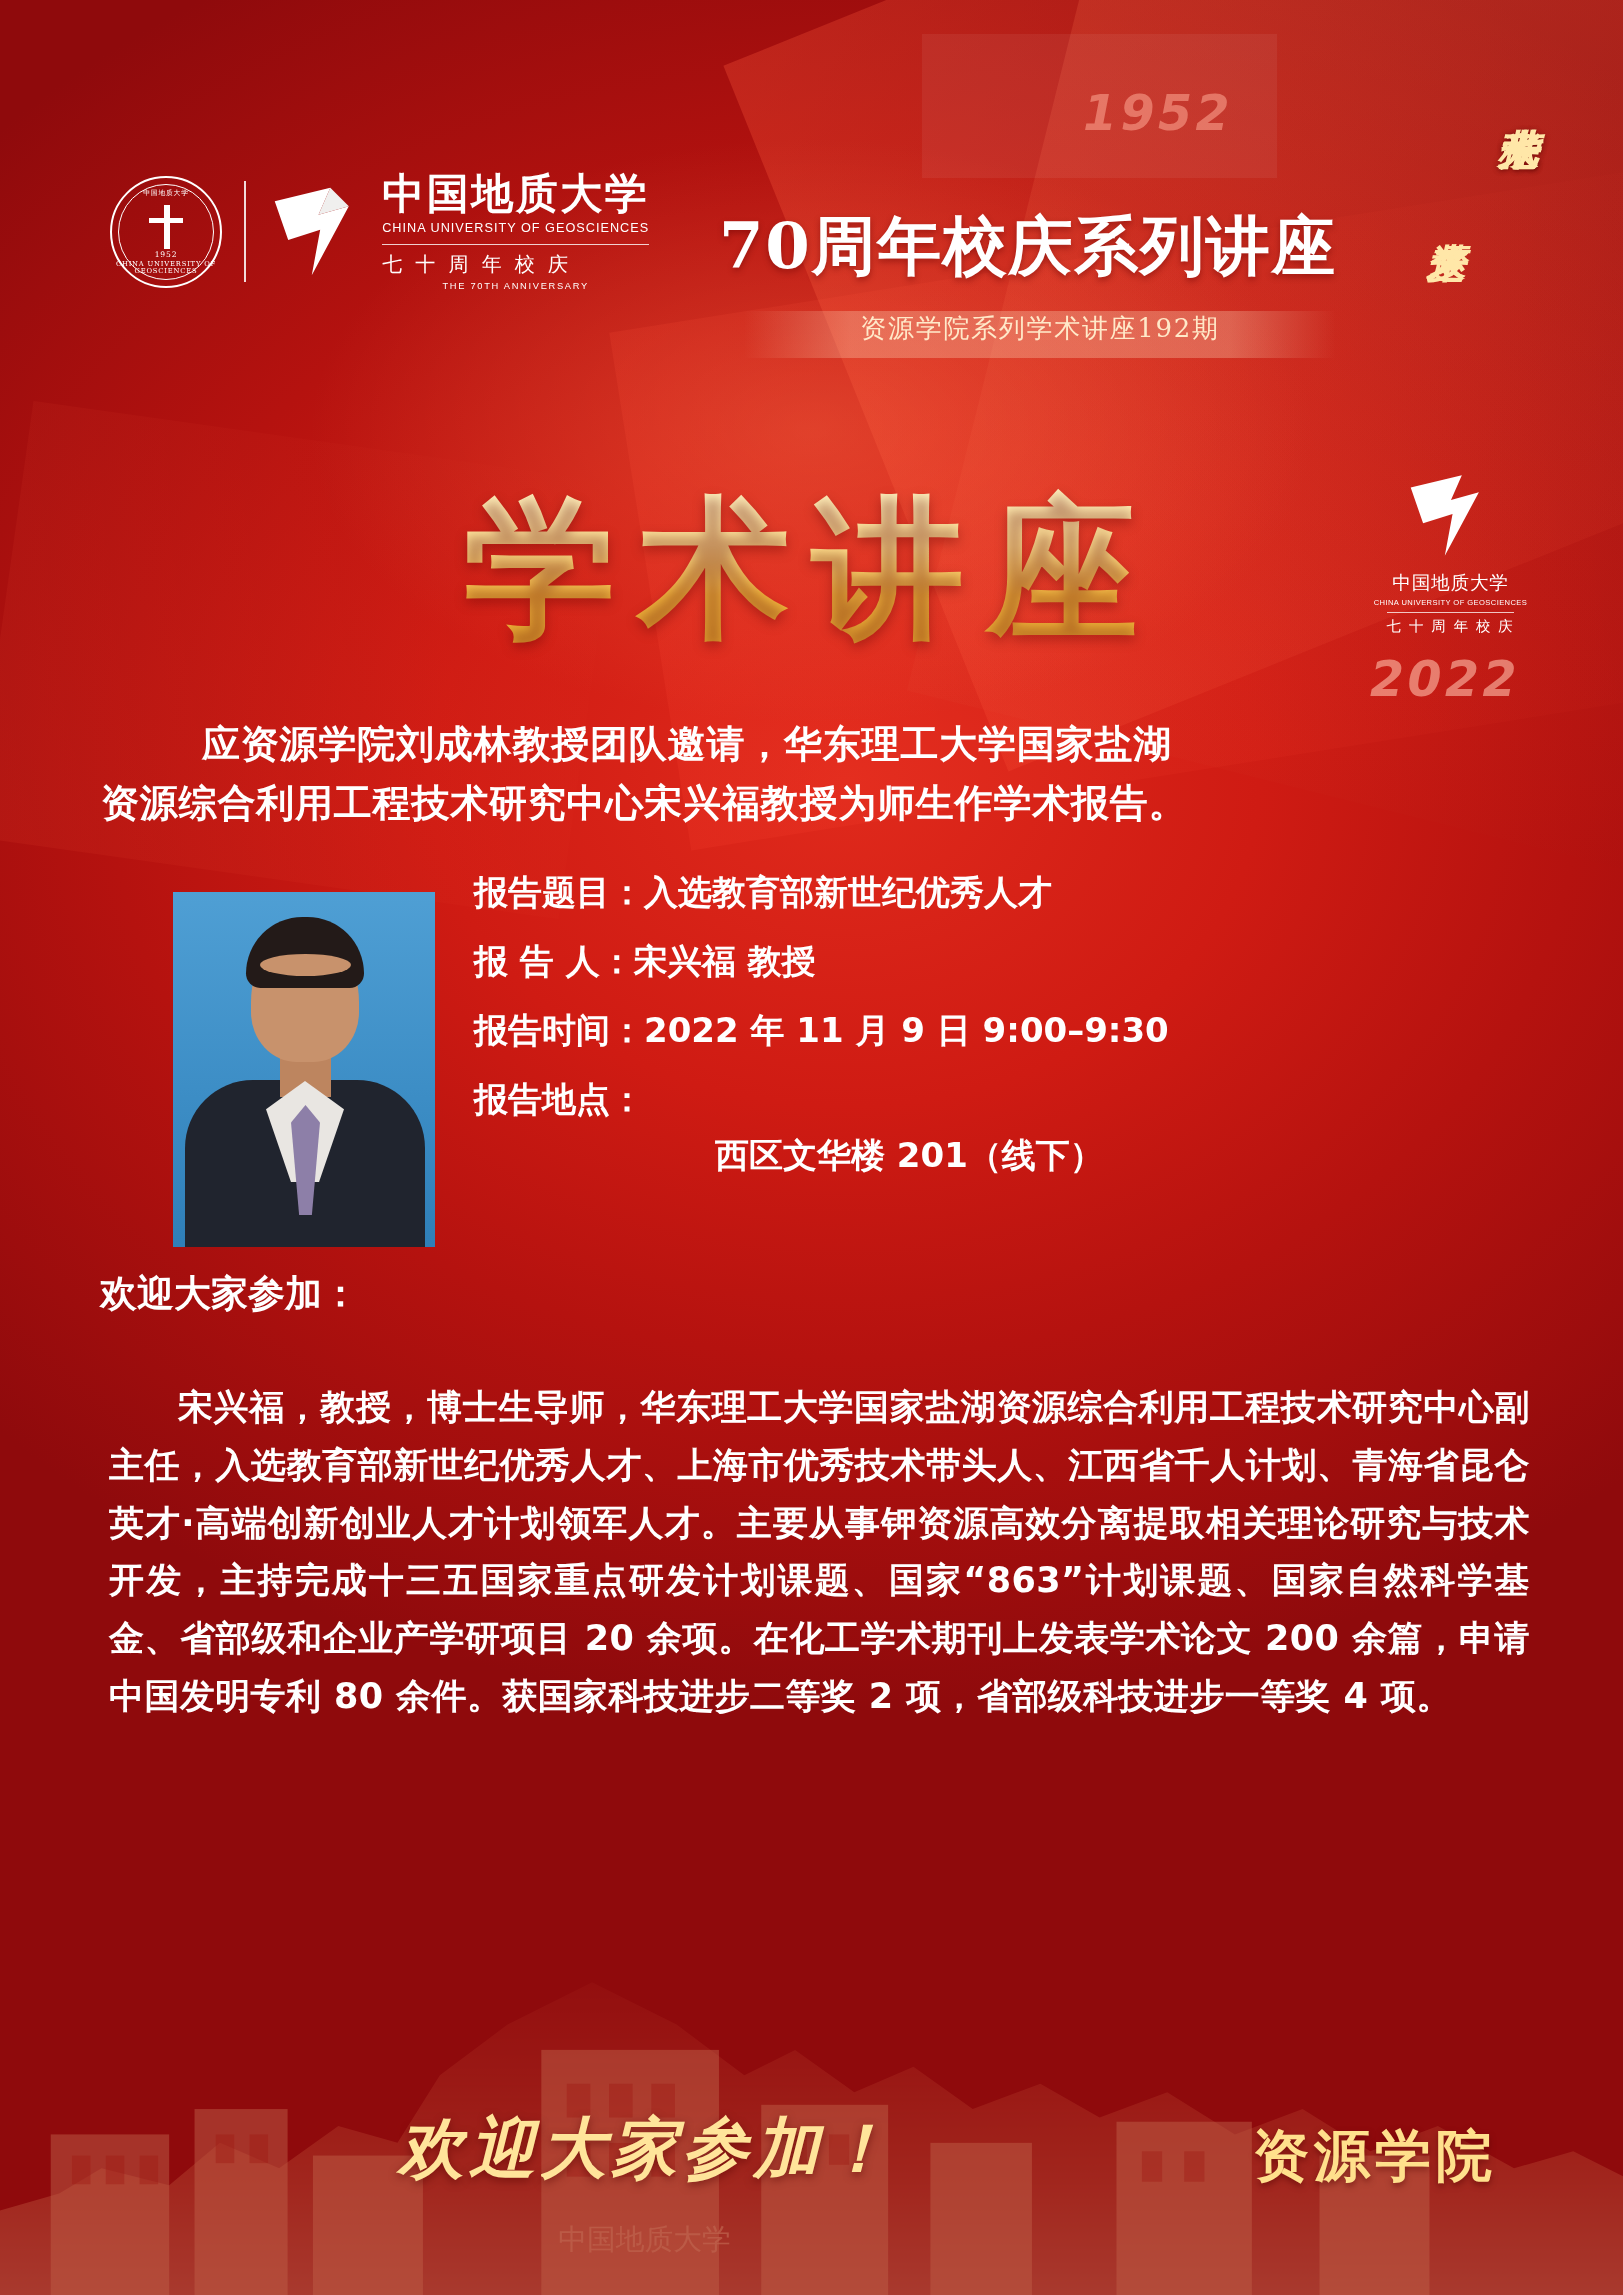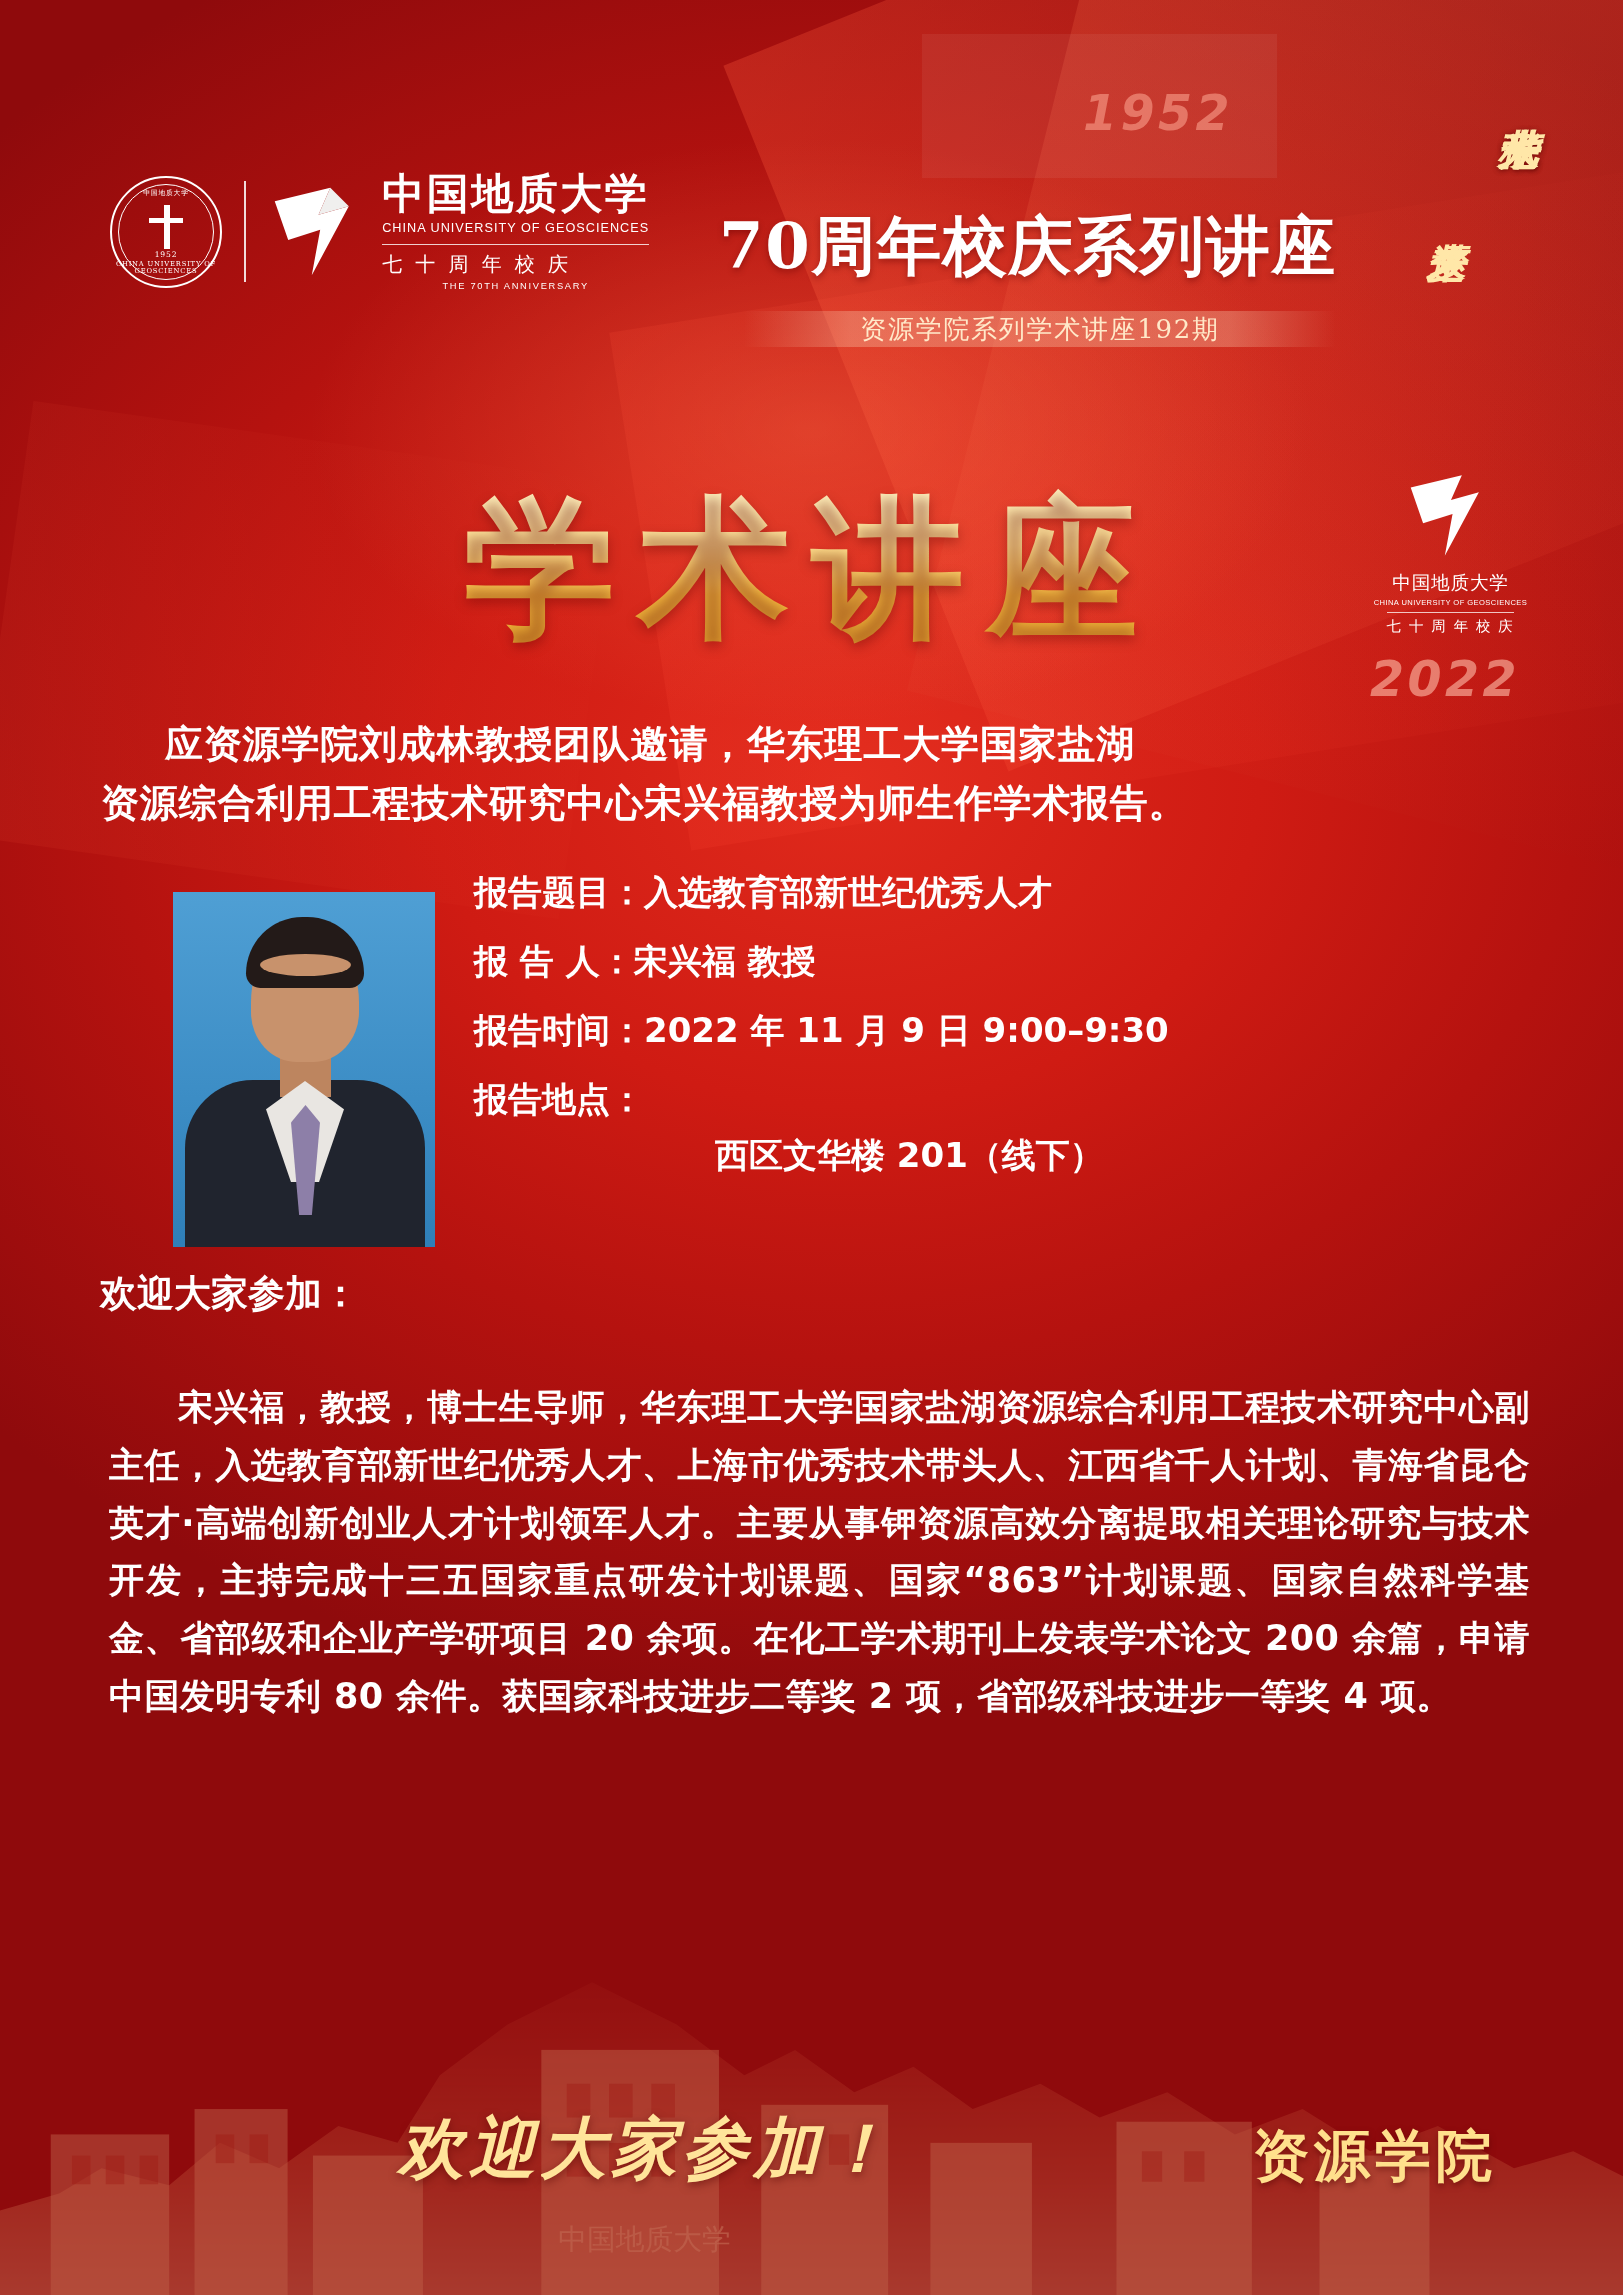--- a/index.html
+++ b/index.html
@@ -211,23 +211,23 @@
     color: #ffffff;
     font-family: "DejaVu Serif", serif;
     font-weight: bold;
     font-size: 64px;
     letter-spacing: 1.7px;
     text-shadow: 0 2.5px 6.8px rgba(100,0,0,0.45);
   }
   .series-sub-wrap {
     position: absolute;
     top: 311px; left: 744px;
-    width: 592px; height: 36px;
+    width: 592px; height: 47px;
     background: linear-gradient(90deg, rgba(255,255,255,0.0), rgba(255,220,190,0.30) 18%, rgba(255,220,190,0.30) 82%, rgba(255,255,255,0.0));
-    display: flex; align-items: flex-end; justify-content: center;
+    display: flex; align-items: flex-start; justify-content: center;
   }
   .series-sub {
     color: #ffe9c9;
     font-family: "DejaVu Serif", serif;
     font-size: 26px;
     letter-spacing: 1.7px;
   }
 
   
   .big-title {
@@ -275,21 +275,21 @@
     position: absolute;
     top: 715px; left: 101px;
     width: 1429px;
     color: #ffffff;
     font-family: "DejaVu Sans", sans-serif;
     font-weight: bold;
     font-size: 38px;
     line-height: 1.55;
     letter-spacing: 0.8px;
   }
-  .intro .line1 { margin-left: 64px; font-family: Liberation Serif, serif; }
+  .intro .line1 { margin-left: 101px; font-family: Liberation Serif, serif; }
 
   
   .photo {
     position: absolute;
     top: 892px; left: 173px;
     width: 262px; height: 355px;
     background: linear-gradient(180deg, #4f9fd4 0%, #3d8ec6 55%, #2f7fb8 100%);
     overflow: hidden;
   }
   .ph-head {

